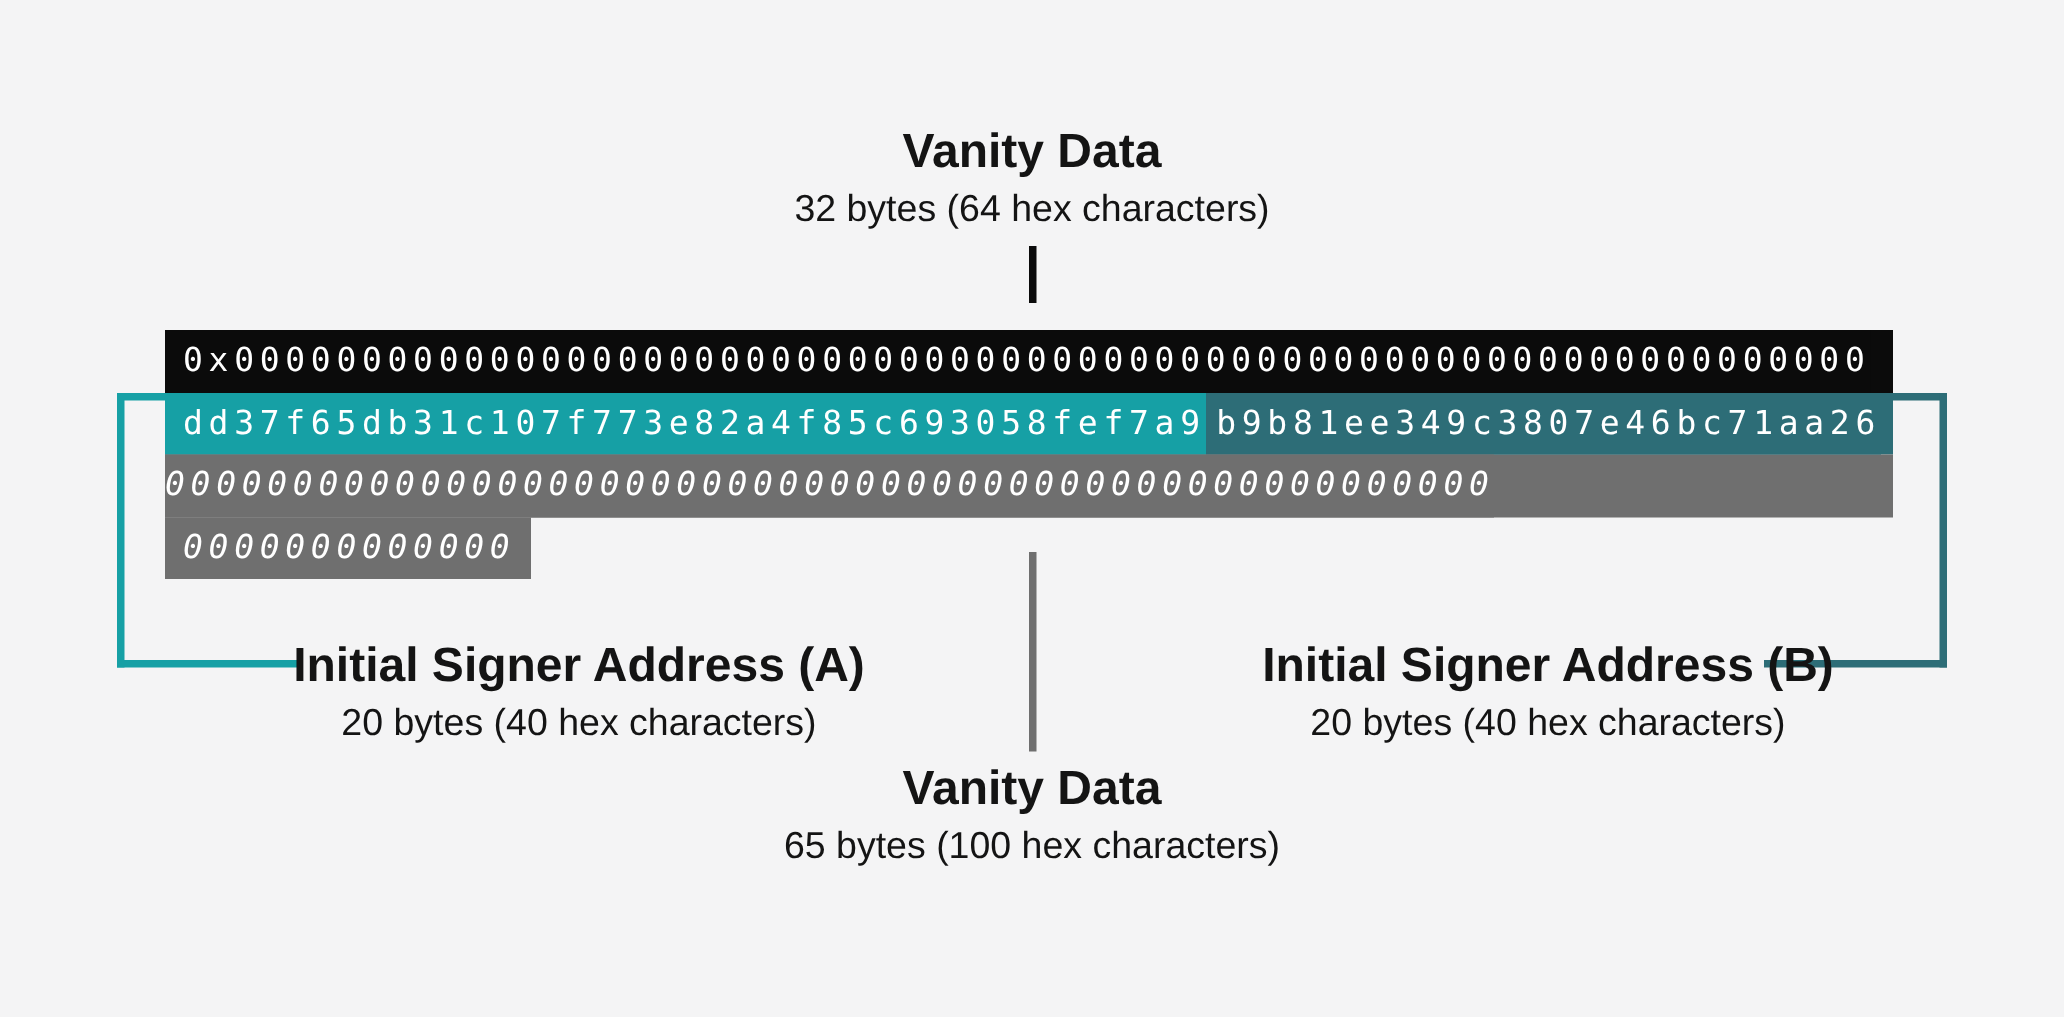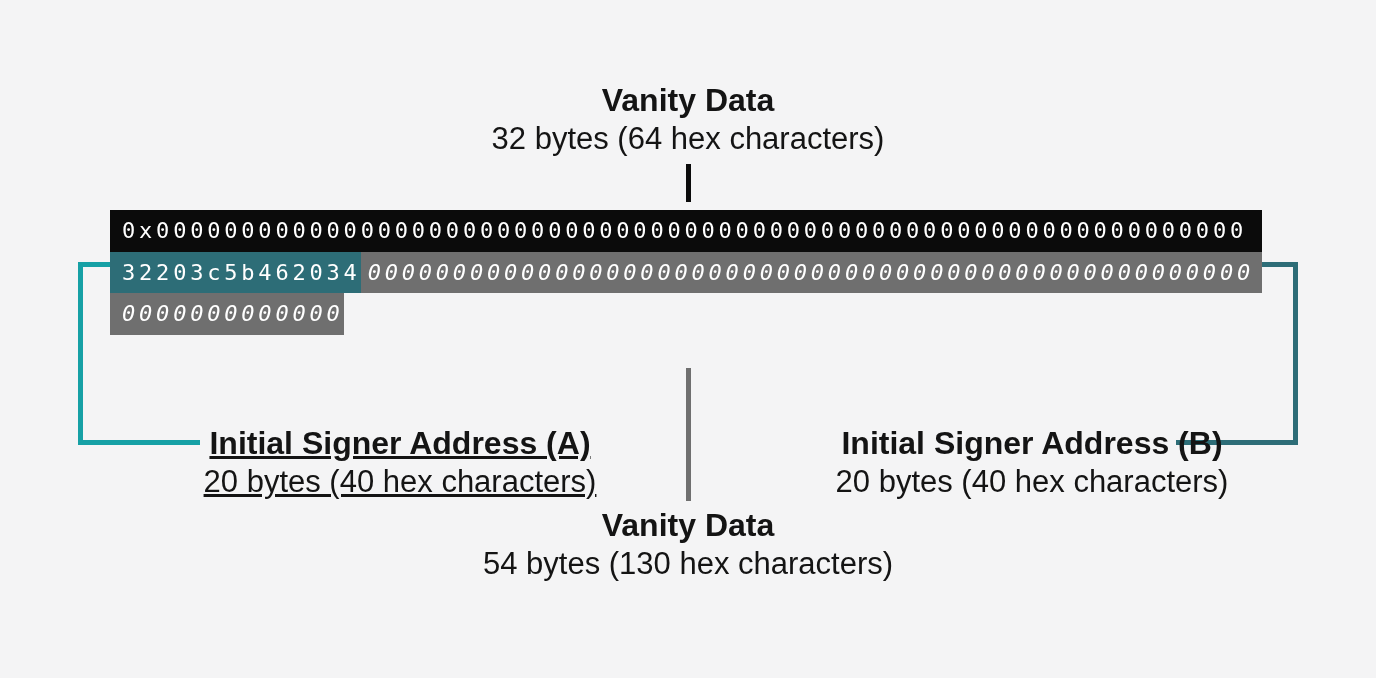--- a/index.html
+++ b/index.html
@@ -13,38 +13,38 @@
 
   
   .lbl{
     position:absolute;
     transform:translateX(-50%);
     text-align:center;
     color:var(--text-dark,#141414);
     white-space:nowrap;
   }
   .lbl .t{font-size:32px;font-weight:700;line-height:26px;}
-  .lbl .s{font-size:31px;font-weight:400;line-height:28px;margin-top:12px;}
+  .lbl .s{font-size:25px;font-weight:400;line-height:28px;margin-top:12px;}
 
   
   .line{position:absolute;}
   .top-conn{left:686px;top:164px;width:5px;height:38px;background:var(--row-black,#0b0b0b);}
   .bottom-conn{left:686px;top:368px;width:5px;height:133px;background:var(--row-gray,#6f6f6f);}
 
   .bracket-left-h-top   {left:78px;  top:262px;width:32px; height:5px;background:var(--teal-light,#16a0a5);}
   .bracket-left-v       {left:78px;  top:262px;width:5px;  height:183px;background:var(--teal-light,#16a0a5);}
   .bracket-left-h-bottom{left:78px;  top:440px;width:122px;height:5px;background:var(--teal-light,#16a0a5);}
 
   .bracket-right-h-top   {left:1262px;top:262px;width:36px; height:5px;background:var(--teal-dark,#2d6d77);}
   .bracket-right-v       {left:1293px;top:262px;width:5px;  height:183px;background:var(--teal-dark,#2d6d77);}
   .bracket-right-h-bottom{left:1176px;top:440px;width:122px;height:5px;background:var(--teal-dark,#2d6d77);}
 
   
   #hex-block{
-    position:absolute;left:110px;top:210px;width:1152px;
+    position:absolute;left:110px;top:220px;width:1152px;
   }
   .hex-row{
     display:flex;
     align-items:stretch;
     height:41.6px;
     width:100%;
   }
   .hex-row.shrink{width:fit-content;}
   .fill-black{background:var(--row-black,#0b0b0b);}
   .fill-teal-dark{background:var(--teal-dark,#2d6d77);}
@@ -54,67 +54,70 @@
     align-items:center;
     height:100%;
     color:#fff;
     font-family:"DejaVu Sans Mono","Liberation Mono",monospace;
     font-size:22px;
     letter-spacing:3.8px;
     white-space:pre;
   }
   .seg.first{padding-left:12px;}
   .seg + .seg{padding-left:7px;}
-  .hex-row.shrink .seg{}
+  .hex-row.shrink .seg{padding-right:10px;}
   .seg.black{background:var(--row-black,#0b0b0b);}
   .seg.teal-light{background:var(--teal-light,#16a0a5);}
   .seg.teal-dark{background:var(--teal-dark,#2d6d77);}
   .seg.gray{background:var(--row-gray,#6f6f6f);font-style:italic;}
 </style>
 </head>
 <body>
 
 <div class="canvas">
 
   <div class="lbl" style="left:688px;top:87px;">
     <div class="t">Vanity Data</div>
     <div class="s">32 bytes (64 hex characters)</div>
   </div>
   <div class="line top-conn"></div>
 
   <div id="hex-block">
       <div class="hex-row fill-black">
         <span class="seg black first">0x0000000000000000000000000000000000000000000000000000000000000000</span>
       </div>
+      <div class="hex-row fill-teal-dark">
+        <span class="seg teal-light first">dd37f65db31c107f773e82a4f85c693058fef7a9</span>
+        <span class="seg teal-dark">b9b81ee349c3807e46bc71aa26</span>
+      </div>
       <div class="hex-row fill-gray">
-        <span class="seg teal-dark first">32203c5b462034</span>
         <span class="seg gray">0000000000000000000000000000000000000000000000000000</span>
       </div>
       <div class="hex-row fill-gray shrink">
         <span class="seg gray first">0000000000000</span>
       </div>
     </div>
 
   <div class="line bracket-left-h-top"></div>
   <div class="line bracket-left-v"></div>
   <div class="line bracket-left-h-bottom"></div>
 
   <div class="line bracket-right-h-top"></div>
   <div class="line bracket-right-v"></div>
   <div class="line bracket-right-h-bottom"></div>
 
-  <div class="lbl" style="left:400px;top:430px;text-decoration:underline;">
+  <div class="lbl" style="left:386px;top:430px;">
     <div class="t">Initial Signer Address (A)</div>
     <div class="s">20 bytes (40 hex characters)</div>
   </div>
 
   <div class="lbl" style="left:1032px;top:430px;">
     <div class="t">Initial Signer Address (B)</div>
     <div class="s">20 bytes (40 hex characters)</div>
   </div>
 
   <div class="line bottom-conn"></div>
   <div class="lbl" style="left:688px;top:512px;">
     <div class="t">Vanity Data</div>
-    <div class="s">54 bytes (130 hex characters)</div>
+    <div class="s">65 bytes (100 hex characters)</div>
   </div>
 
 </div>
 
 </body></html>

